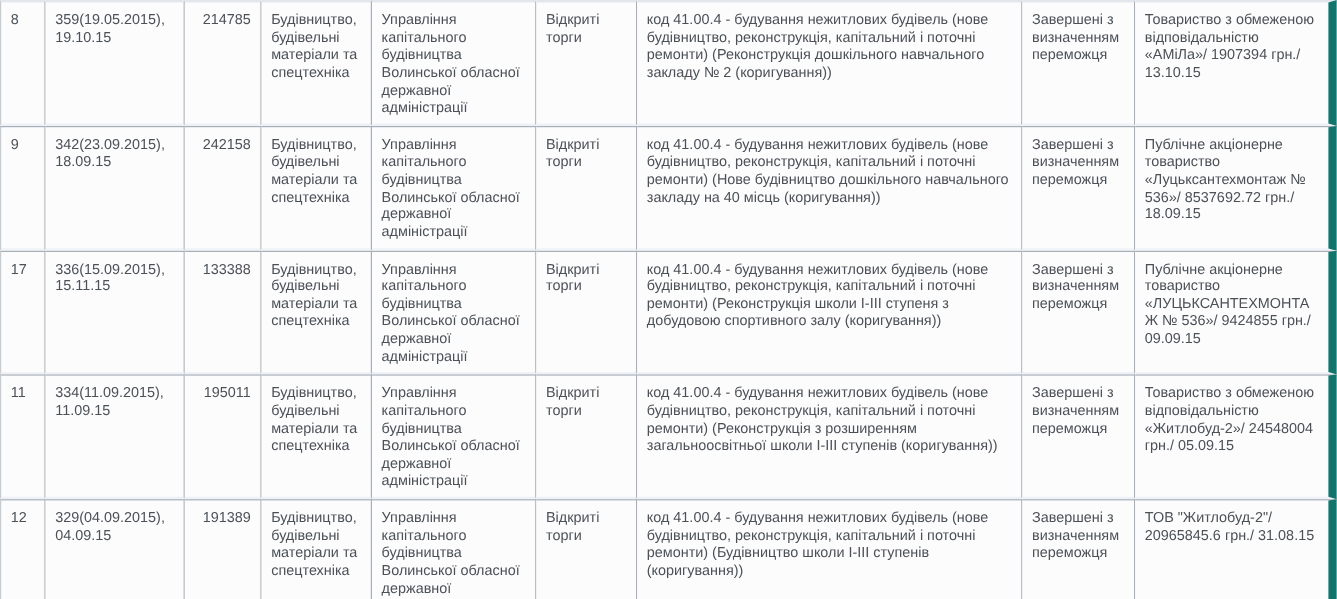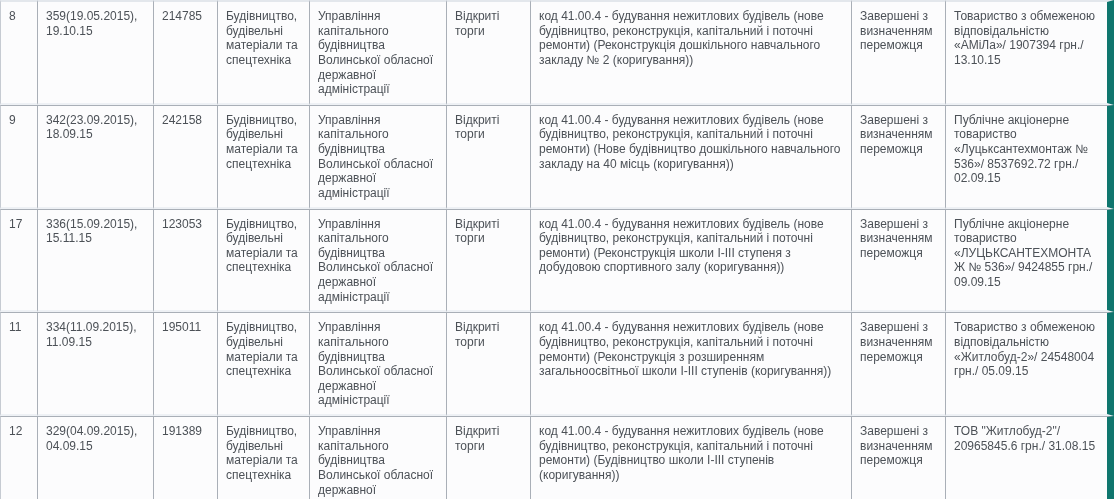--- a/index.html
+++ b/index.html
@@ -50,21 +50,21 @@
   col.c-num    { width: 38px; }
   col.c-order  { width: 116px; }
   col.c-id     { width: 64px; }
   col.c-cat    { width: 92px; }
   col.c-cust   { width: 137px; }
   col.c-proc   { width: 84px; }
   col.c-subj   { width: 321px; }
   col.c-status { width: 94px; }
   col.c-winner { width: 168px; }
 
-  td.c-id { padding-left: 10px; }
+  td.c-id { padding-left: 10px; text-align: right; }
   td.c-num { padding-left: 9px; }
 </style>
 </head>
 <body>
 
 <div class="table-wrap">
   <table class="tenders">
     <colgroup>
       <col class="c-num">
       <col class="c-order">
@@ -91,27 +91,27 @@
 
   <tr>
     <td class="c-num">9</td>
     <td class="c-order">342(23.09.2015), 18.09.15</td>
     <td class="c-id">242158</td>
     <td class="c-cat">Будівництво, будівельні матеріали та спецтехніка</td>
     <td class="c-cust">Управління капітального будівництва Волинської обласної державної адміністрації</td>
     <td class="c-proc">Відкриті торги</td>
     <td class="c-subj">код 41.00.4 - будування нежитлових будівель (нове будівництво, реконструкція, капітальний і поточні ремонти) (Нове будівництво дошкільного навчального закладу на 40 місць (коригування))</td>
     <td class="c-status">Завершені з визначенням переможця</td>
-    <td class="c-winner">Публічне акціонерне товариство «Луцьксантехмонтаж № 536»/ 8537692.72 грн./ 02.09.15</td>
+    <td class="c-winner">Публічне акціонерне товариство «Луцьксантехмонтаж № 536»/ 8537692.72 грн./ 18.09.15</td>
   </tr>
 
   <tr>
     <td class="c-num">17</td>
     <td class="c-order">336(15.09.2015), 15.11.15</td>
-    <td class="c-id">123053</td>
+    <td class="c-id">133388</td>
     <td class="c-cat">Будівництво, будівельні матеріали та спецтехніка</td>
     <td class="c-cust">Управління капітального будівництва Волинської обласної державної адміністрації</td>
     <td class="c-proc">Відкриті торги</td>
     <td class="c-subj">код 41.00.4 - будування нежитлових будівель (нове будівництво, реконструкція, капітальний і поточні ремонти) (Реконструкція школи I-III ступеня з добудовою спортивного залу (коригування))</td>
     <td class="c-status">Завершені з визначенням переможця</td>
     <td class="c-winner">Публічне акціонерне товариство «ЛУЦЬКСАНТЕХМОНТАЖ № 536»/ 9424855 грн./ 09.09.15</td>
   </tr>
 
   <tr>
     <td class="c-num">11</td>

